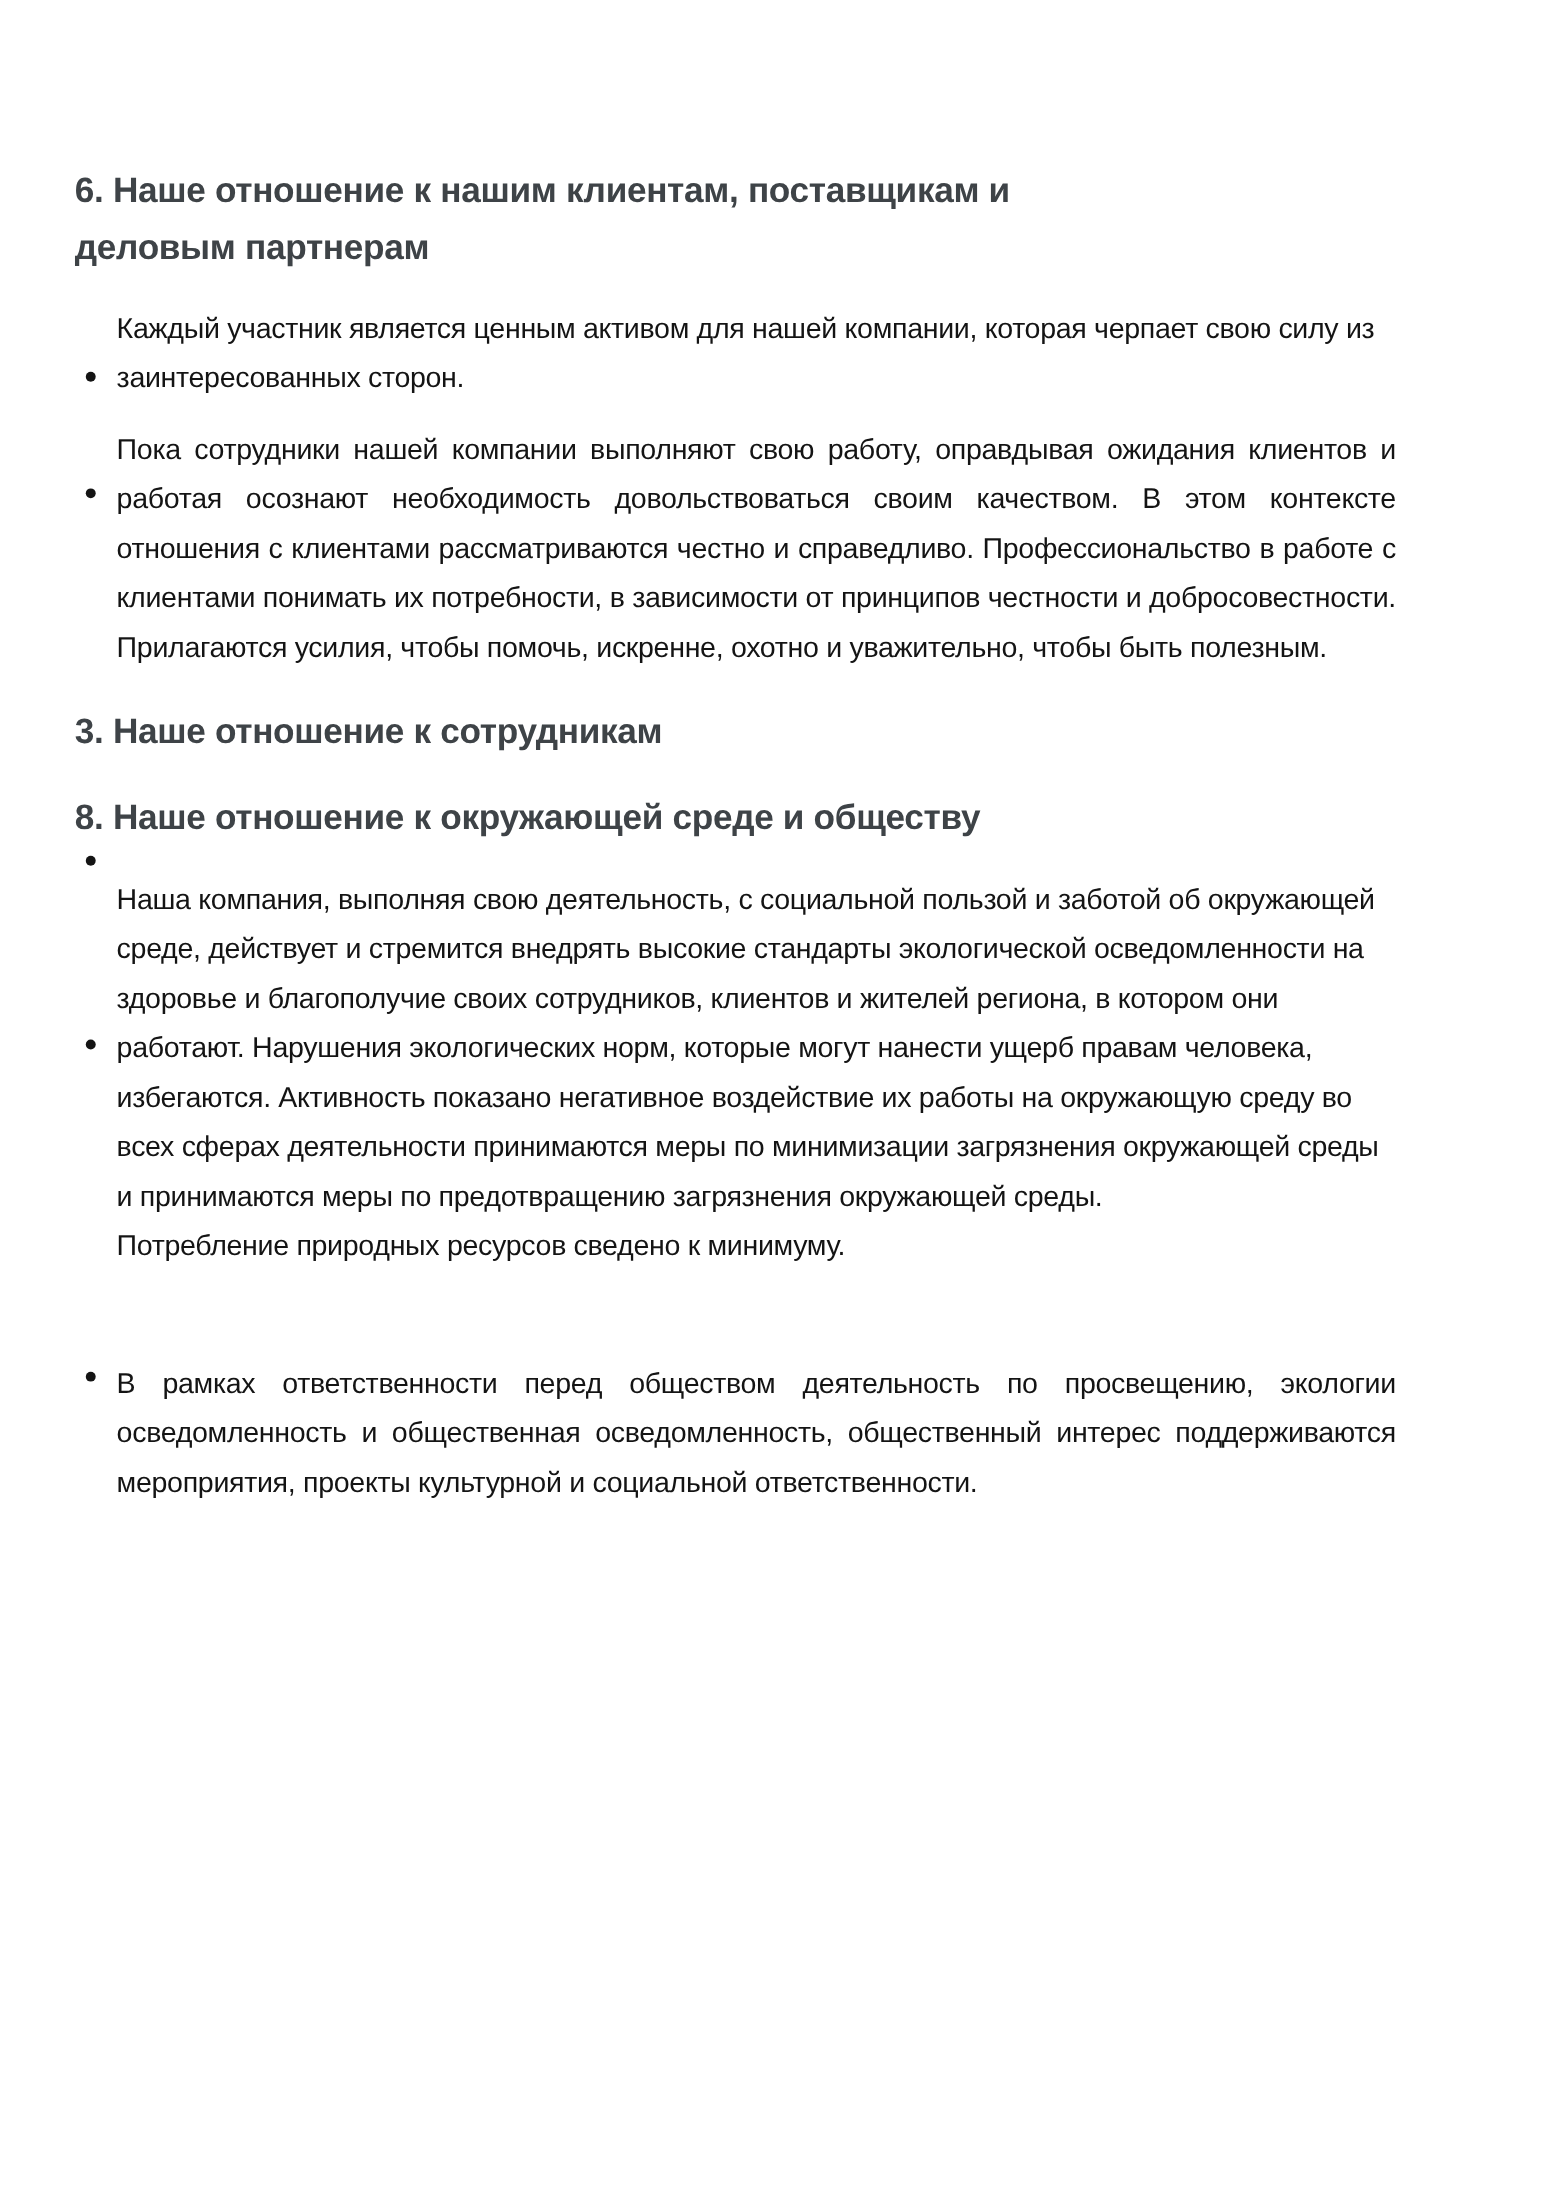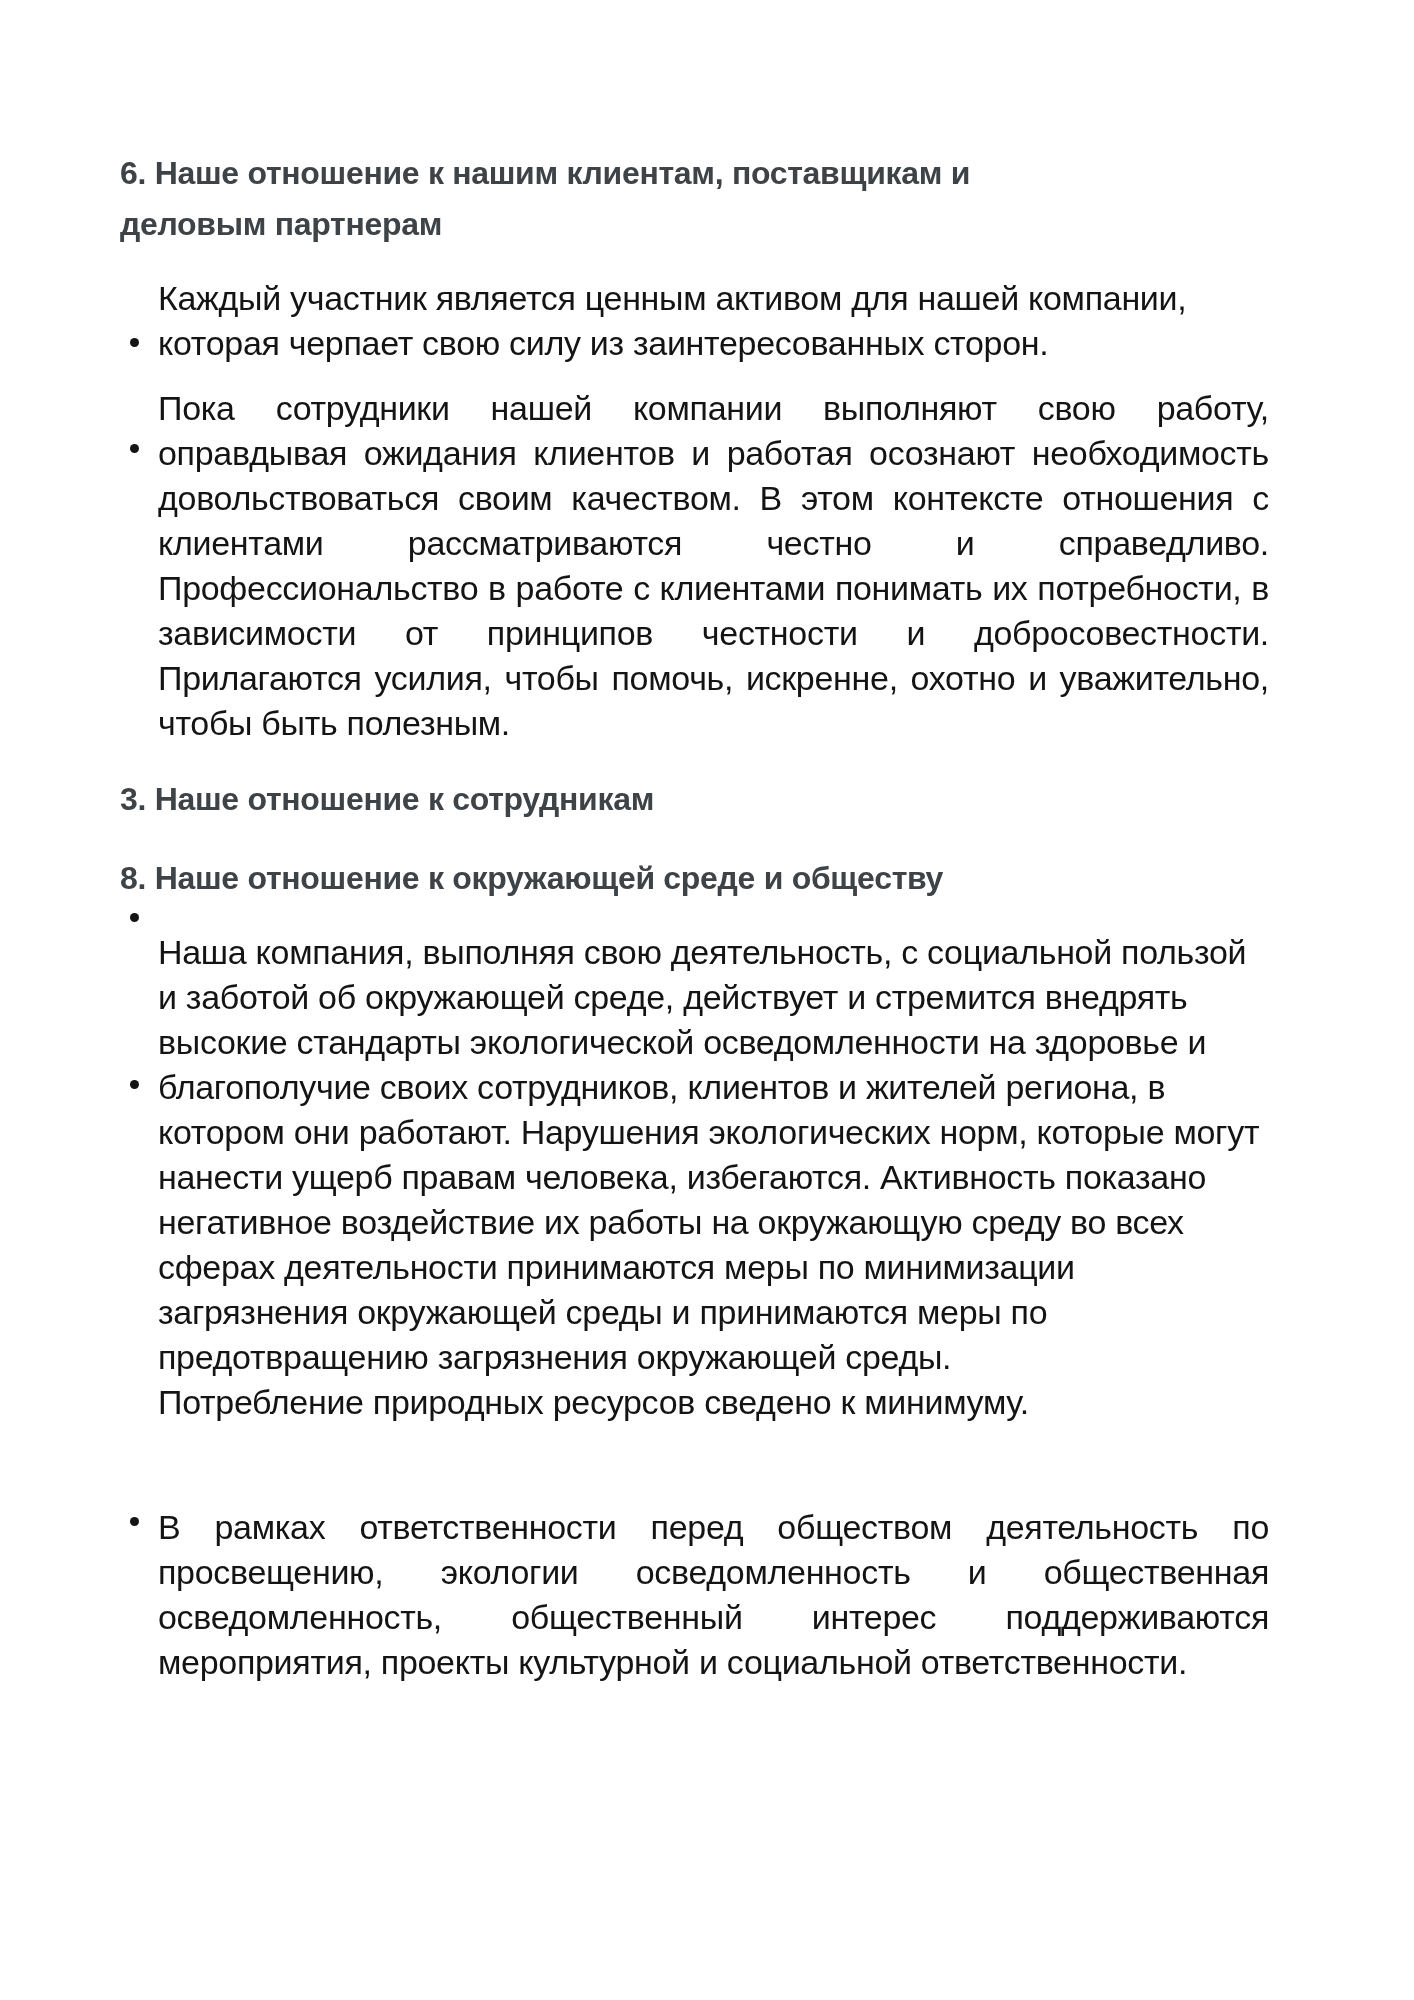--- a/index.html
+++ b/index.html
@@ -5,40 +5,40 @@
   html,body{margin:0;padding:0;background:#ffffff;}
   body{
     width:1414px;height:2000px;overflow:hidden;
     font-family:"Liberation Sans","DejaVu Sans",sans-serif;
     color:#141414;
     -webkit-font-smoothing:antialiased;
   }
   main{
     box-sizing:border-box;
     width:1414px;height:2000px;
-    padding:148px 145px 40px 120px;
+    padding:148px 145px 40px 68px;
   }
   h2{
     font-size:32px;
     line-height:51px;
     font-weight:bold;
     color:#3e4347;
     letter-spacing:-0.3px;
     margin:0 0 26px 0;
     max-width:900px;
   }
   section + section h2{margin-top:28px;}
   .li{
     position:relative;
     padding-left:38px;
     margin-bottom:20px;
   }
   .li p{
     margin:0;
-    font-size:34px;
+    font-size:26px;
     line-height:45px;
     letter-spacing:-0.3px;
     font-weight:500;
     color:#141414;
   }
   .li.justify p{text-align:justify;}
   .dot{
     position:absolute;
     left:10px;
     width:9px;height:9px;

